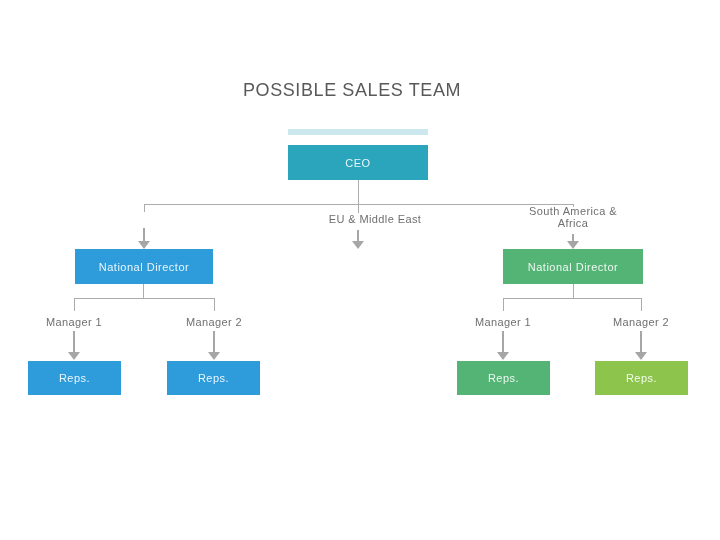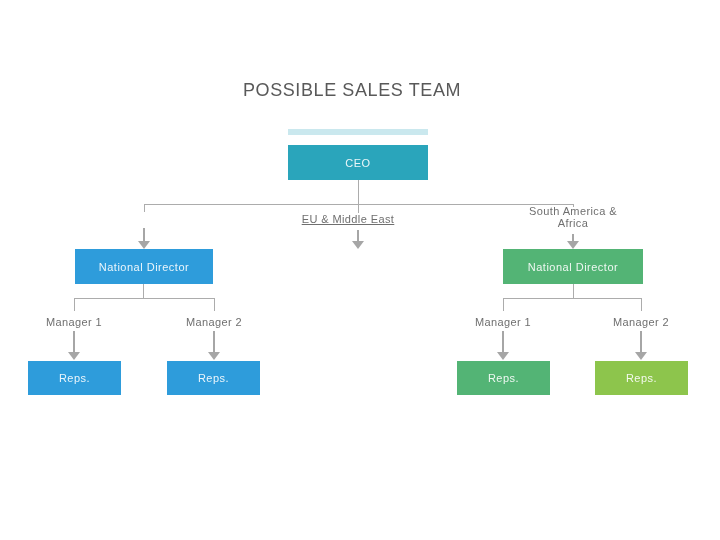--- a/index.html
+++ b/index.html
@@ -45,21 +45,21 @@
     <span>CEO</span>
   </div>
 
   <div class="vline" style="left:358px;top:180px;height:24px;"></div>
   <div class="hline" style="left:144px;top:204px;width:430px;"></div>
   <div class="vline" style="left:144px;top:204px;height:8px;"></div>
   <div class="vline" style="left:358px;top:204px;height:9px;"></div>
   <div class="vline" style="left:573px;top:204px;height:3px;"></div>
 
   <div class="label" style="left:86px;top:212px;width:100px;margin-top:45px;">US</div>
-  <div class="label" style="left:273px;top:214px;width:150px;text-decoration:underline;">EU &amp; Middle East</div>
+  <div class="label" style="left:300px;top:214px;width:150px;">EU &amp; Middle East</div>
   <div class="label" style="left:523px;top:206px;width:100px;">South America &amp; Africa</div>
 
   <div>
     <div class="shaft" style="left:143px;top:228px;height:14px;"></div>
     <div class="head" style="left:138px;top:241px;"></div>
   </div>
   <div>
     <div class="shaft" style="left:357px;top:230px;height:12px;"></div>
     <div class="head" style="left:352px;top:241px;"></div>
   </div>

